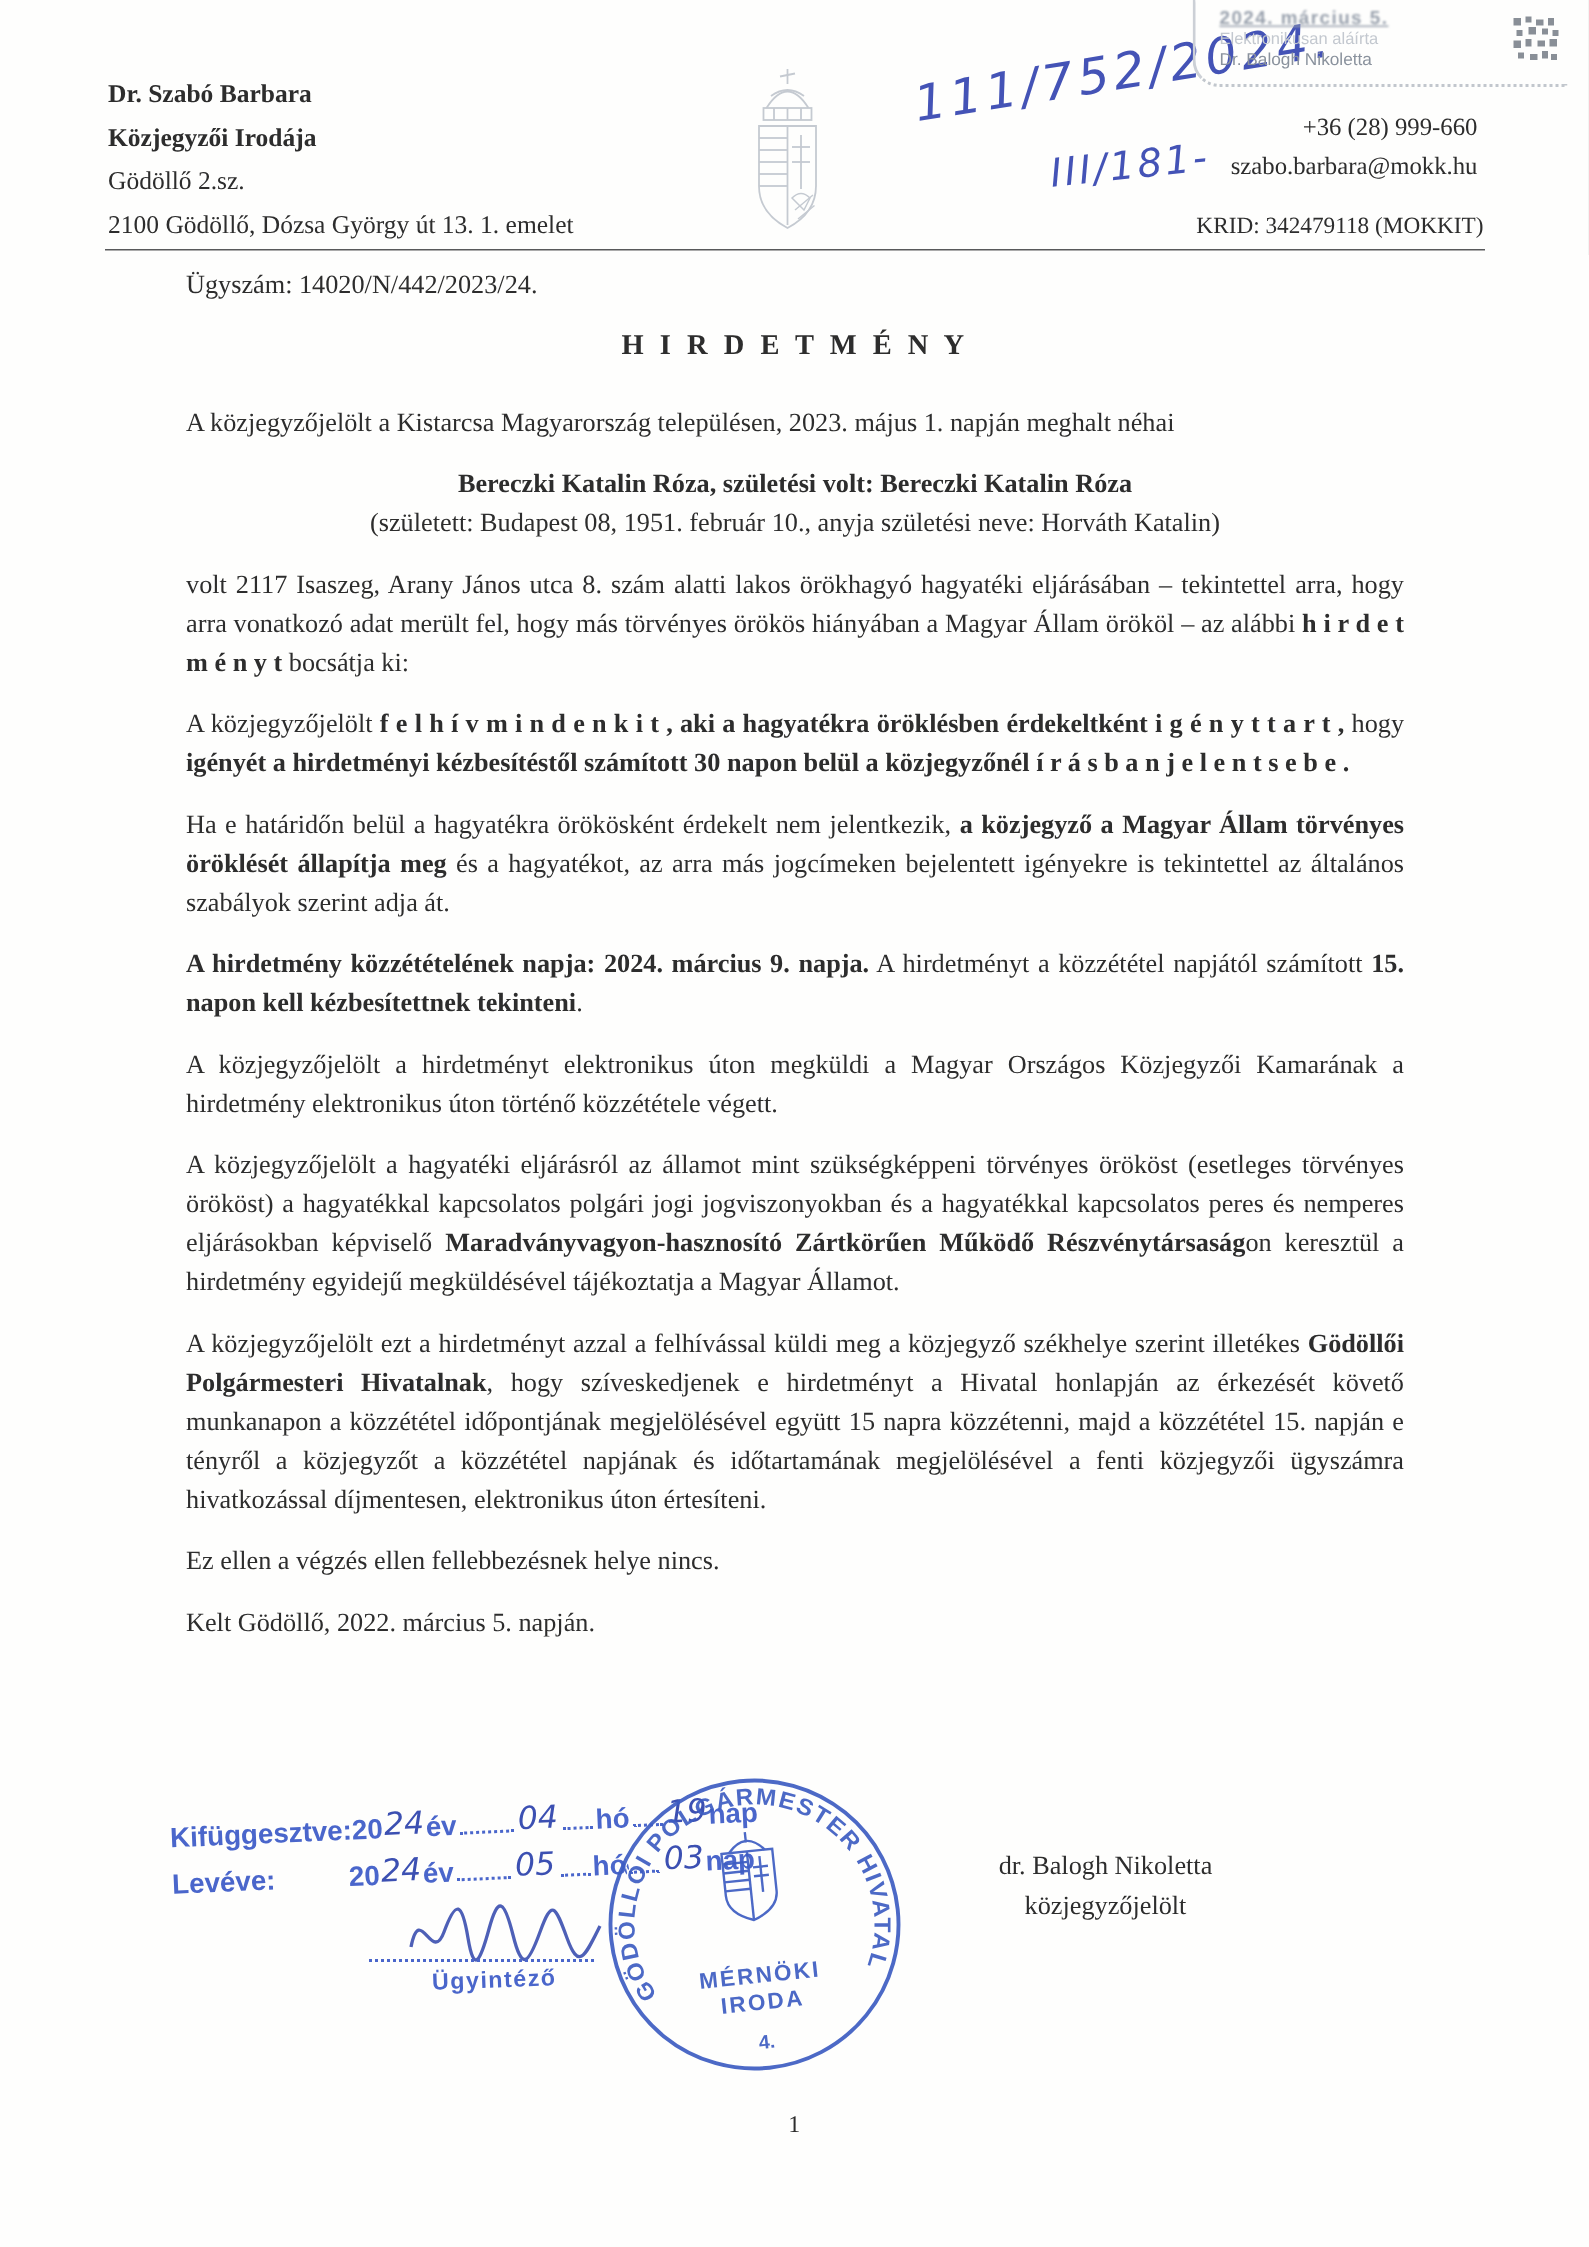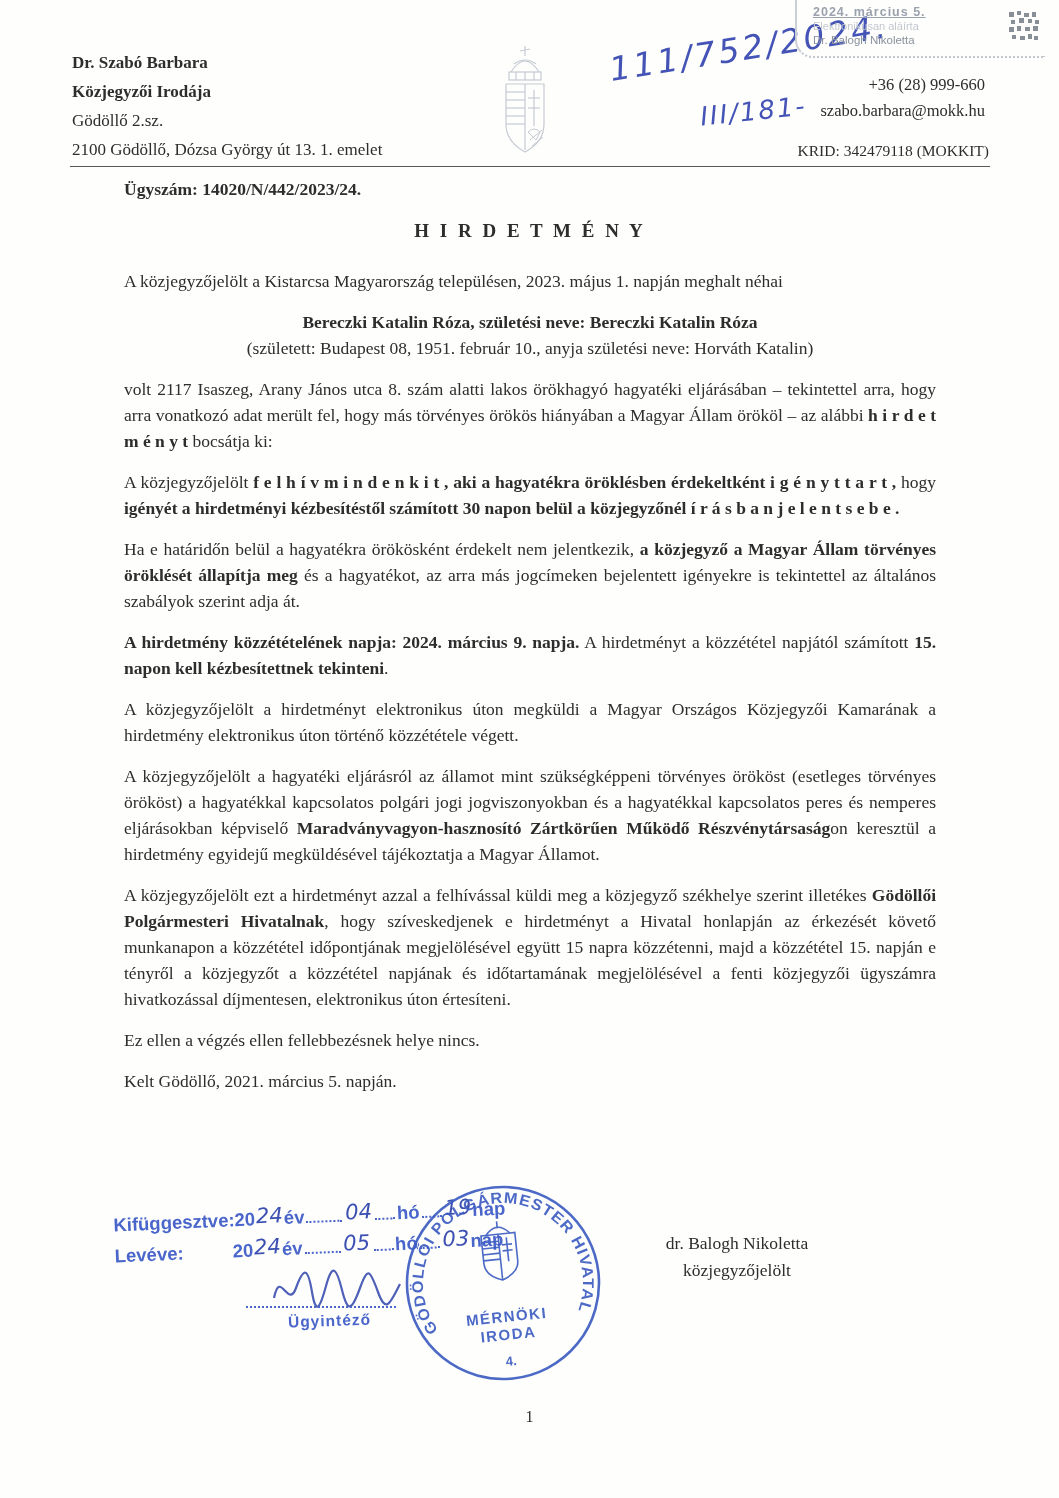--- a/index.html
+++ b/index.html
@@ -24,21 +24,21 @@
   .esign-l2{color:#c3c8cf;font-size:11px;line-height:13px;}
   .esign-l3{color:#8a929d;font-size:11.5px;line-height:15px;}
   .qr-icon{flex:none;margin-top:5px;}
   .contact{position:absolute;right:74px;top:72px;text-align:right;font-size:16.5px;line-height:26px;}
   .krid{position:absolute;right:70px;top:142px;font-size:15.5px;}
   .hdr-rule{position:absolute;left:70px;right:69px;top:166px;border-top:1.5px solid #58595b;}
 
   
   .content{position:absolute;left:124px;top:176px;width:812px;font-size:17.5px;
       line-height:26px;text-align:justify;}
-  .case-no{font-weight:bold;margin:0 0 16px 0;}
+  .case-no{font-weight:normal;margin:0 0 16px 0;}
   .doc-title{text-align:center;font-weight:bold;font-size:19px;letter-spacing:3px;margin:0 0 24px 0;}
   .para{margin:0 0 15px 0;}
   .para.center{text-align:center;}
   .para.no-gap{margin-bottom:0;}
   .para .b{font-weight:bold;}
 
   
   .posting{position:absolute;left:114px;top:1204px;transform:rotate(-2.5deg);white-space:nowrap;}
   .post-row{height:31px;}
   .sp{font-family:"Liberation Sans",sans-serif;font-weight:bold;font-size:18.5px;color:#4a66cb;}
@@ -125,31 +125,31 @@
     <div>szabo.barbara@mokk.hu</div>
   </div>
   <div class="krid">KRID: 342479118 (MOKKIT)</div>
   <div class="hdr-rule"></div>
 
   <div class="content">
     <div class="case-no">Ügyszám: 14020/N/442/2023/24.</div>
     <div class="doc-title">H I R D E T M É N Y</div>
     <div>
         <p class="para"><span>A közjegyzőjelölt a Kistarcsa Magyarország településen, 2023. május 1. napján meghalt néhai</span></p>
-        <p class="para center no-gap"><span class="b">Bereczki Katalin Róza, születési neve: Bereczki Katalin Róza</span></p>
+        <p class="para center no-gap"><span class="b">Bereczki Katalin Róza, születési volt: Bereczki Katalin Róza</span></p>
         <p class="para center"><span>(született: Budapest 08, 1951. február 10., anyja születési neve: Horváth Katalin)</span></p>
         <p class="para"><span>volt 2117 Isaszeg, Arany János utca 8. szám alatti lakos örökhagyó hagyatéki eljárásában – tekintettel arra, hogy arra vonatkozó adat merült fel, hogy más törvényes örökös hiányában a Magyar Állam örököl – az alábbi </span><span class="b">h i r d e t m é n y t</span><span> bocsátja ki:</span></p>
         <p class="para"><span>A közjegyzőjelölt </span><span class="b">f e l h í v   m i n d e n k i t , </span><span class="b">aki a hagyatékra öröklésben érdekeltként </span><span class="b">i g é n y t   t a r t , </span><span>hogy </span><span class="b">igényét a hirdetményi kézbesítéstől számított 30 napon belül a közjegyzőnél </span><span class="b">í r á s b a n   j e l e n t s e   b e .</span></p>
         <p class="para"><span>Ha e határidőn belül a hagyatékra örökösként érdekelt nem jelentkezik, </span><span class="b">a közjegyző a Magyar Állam törvényes öröklését állapítja meg</span><span> és a hagyatékot, az arra más jogcímeken bejelentett igényekre is tekintettel az általános szabályok szerint adja át.</span></p>
         <p class="para"><span class="b">A hirdetmény közzétételének napja: 2024. március 9. napja.</span><span> A hirdetményt a közzététel napjától számított </span><span class="b">15. napon kell kézbesítettnek tekinteni</span><span>.</span></p>
         <p class="para"><span>A közjegyzőjelölt a hirdetményt elektronikus úton megküldi a Magyar Országos Közjegyzői Kamarának a hirdetmény elektronikus úton történő közzététele végett.</span></p>
         <p class="para"><span>A közjegyzőjelölt a hagyatéki eljárásról az államot mint szükségképpeni törvényes örököst (esetleges törvényes örököst) a hagyatékkal kapcsolatos polgári jogi jogviszonyokban és a hagyatékkal kapcsolatos peres és nemperes eljárásokban képviselő </span><span class="b">Maradványvagyon-hasznosító Zártkörűen Működő Részvénytársaság</span><span>on keresztül a hirdetmény egyidejű megküldésével tájékoztatja a Magyar Államot.</span></p>
         <p class="para"><span>A közjegyzőjelölt ezt a hirdetményt azzal a felhívással küldi meg a közjegyző székhelye szerint illetékes </span><span class="b">Gödöllői Polgármesteri Hivatalnak</span><span>, hogy szíveskedjenek e hirdetményt a Hivatal honlapján az érkezését követő munkanapon a közzététel időpontjának megjelölésével együtt 15 napra közzétenni, majd a közzététel 15. napján e tényről a közjegyzőt a közzététel napjának és időtartamának megjelölésével a fenti közjegyzői ügyszámra hivatkozással díjmentesen, elektronikus úton értesíteni.</span></p>
         <p class="para"><span>Ez ellen a végzés ellen fellebbezésnek helye nincs.</span></p>
-        <p class="para"><span>Kelt Gödöllő, 2021. március 5. napján.</span></p>
+        <p class="para"><span>Kelt Gödöllő, 2022. március 5. napján.</span></p>
       </div>
   </div>
 
   <div class="posting">
     <div>
         <div class="post-row"><span class="sp lbl">Kifüggesztve:</span><span class="sp">20</span><span class="hand">24</span><span class="sp">év</span><span class="dots"></span><span class="hand">04</span><span class="dots short"></span><span class="sp">hó</span><span class="dots short"></span><span class="hand">19</span><span class="sp">nap</span></div>
         <div class="post-row"><span class="sp lbl">Levéve:</span><span class="sp">20</span><span class="hand">24</span><span class="sp">év</span><span class="dots"></span><span class="hand">05</span><span class="dots short"></span><span class="sp">hó</span><span class="dots short"></span><span class="hand">03</span><span class="sp">nap</span></div>
       </div>
   </div>
 

